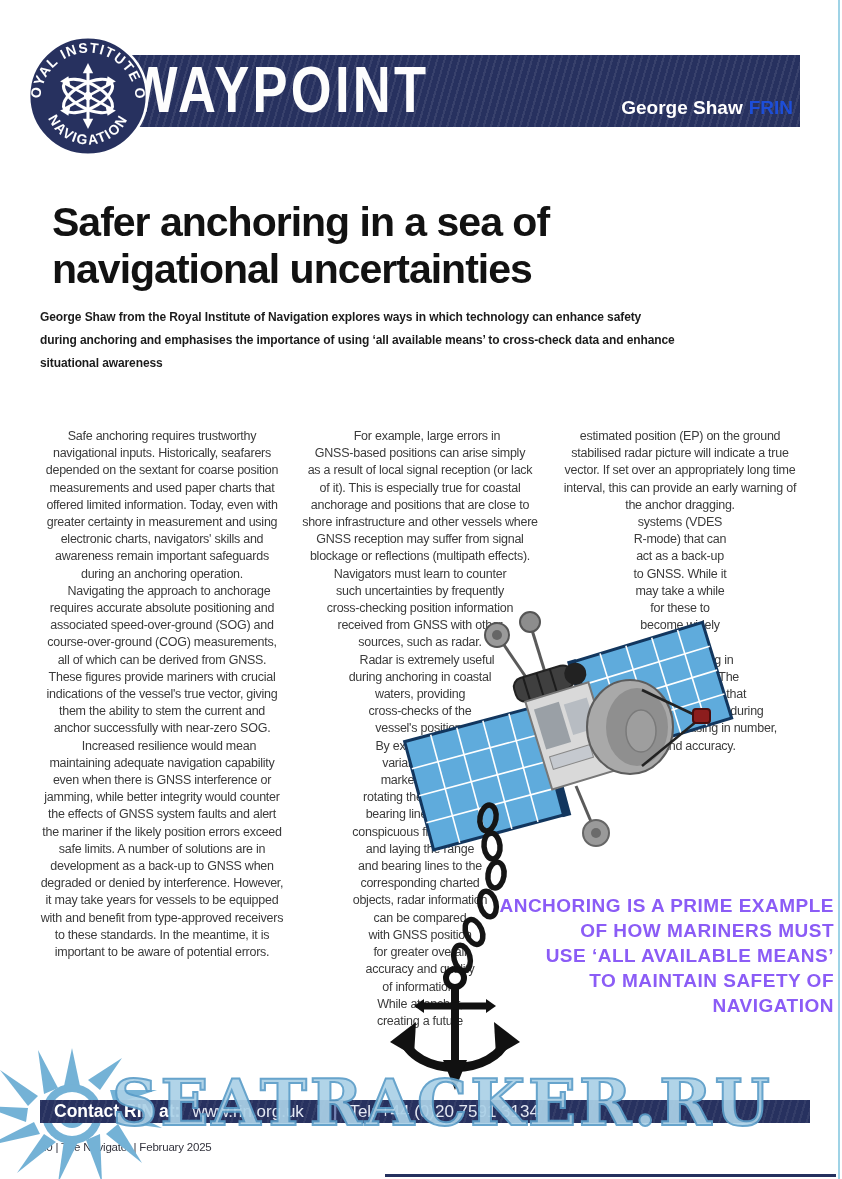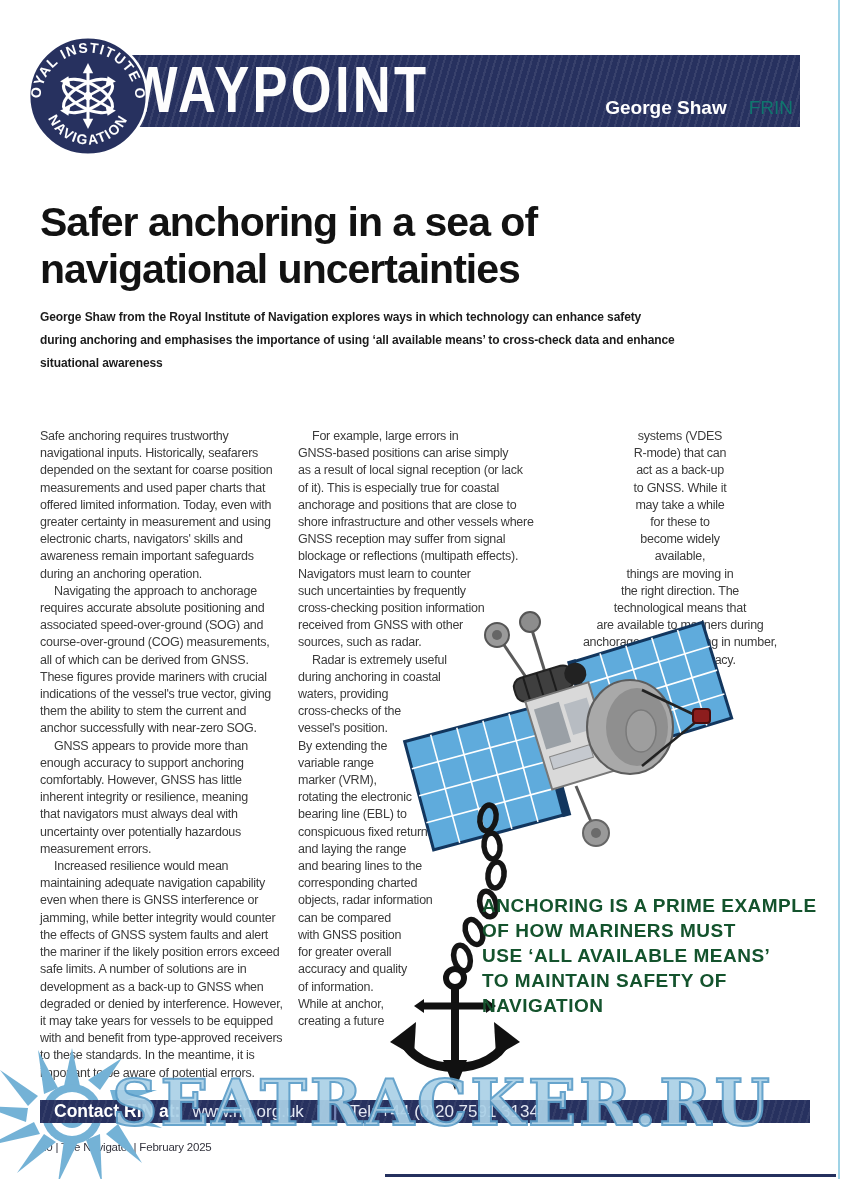--- a/index.html
+++ b/index.html
@@ -1,50 +1,50 @@
 <!DOCTYPE html>
 <html><head>
 <meta charset="utf-8">
 <style>
   html,body{margin:0;padding:0;background:#e8e8e8;}
   #page{position:relative;width:842px;height:1179px;background:#ffffff;margin:0 auto;
         overflow:hidden;font-family:"Liberation Sans",sans-serif;color:#3d3d3d;}
-  .preline{white-space:pre-line;}
+  .preline{white-space:pre-line;margin-left:12px;}
 
   
   #banner{position:absolute;left:88px;top:55px;width:712px;height:72px;background:#27315f;
      background-image:repeating-linear-gradient(106deg,rgba(255,255,255,.08) 0 2px,rgba(255,255,255,0) 2px 7px);}
   #brand{position:absolute;left:128px;top:52px;font-size:64px;font-weight:700;color:#fdfdfd;
      letter-spacing:4px;transform:scaleX(.82);transform-origin:left top;line-height:76px;
      text-shadow:0 0 1px rgba(39,49,95,.4);}
   #byline{position:absolute;top:97px;left:0;width:793px;text-align:right;font-size:19px;color:#fff;}
   #byline .name{font-weight:700;}
-  #byline .suffix{font-weight:400;color:#0f766e;margin-left:22px;}
+  #byline .suffix{font-weight:700;color:#1d4ed8;margin-left:6px;}
   #logo{position:absolute;left:26px;top:34px;width:124px;height:124px;}
 
   
   #title{position:absolute;left:40px;top:172px;font-size:41px;line-height:47px;font-weight:700;
      color:#121212;letter-spacing:-1px;}
   #standfirst{position:absolute;left:40px;top:294px;width:640px;font-size:12px;line-height:23px;
      font-weight:700;color:#1c1c1c;letter-spacing:-.1px;}
 
   
   #cols{position:absolute;left:40px;top:428px;width:764px;display:grid;
      grid-template-columns:244px 244px 248px;column-gap:14px;
      font-size:12.5px;line-height:17.2px;letter-spacing:-.25px;color:#3b3b3b;}
-  #cols p{margin:0;}
+  #cols p{margin:0;text-align:center;}
   #cols p.ind{text-indent:14px;}
   .tail-center{text-align:center;}
 
   
   #illustration{position:absolute;left:380px;top:590px;width:460px;height:520px;z-index:2;pointer-events:none;}
 
   
-  #pullquote{position:absolute;left:482px;top:893px;width:340px;z-index:3;text-align:left;
-     font-size:19px;line-height:25px;font-weight:700;color:#14532d;letter-spacing:.5px;}
+  #pullquote{position:absolute;left:482px;top:893px;width:340px;z-index:3;text-align:right;
+     font-size:19px;line-height:25px;font-weight:700;color:#8b5cf6;letter-spacing:.5px;}
 
   
   #sunburst{position:absolute;left:-18px;top:1048px;z-index:4;}
   #watermark-text{position:absolute;left:112px;top:1066px;width:740px;z-index:6;
      font-family:"DejaVu Serif","Liberation Serif",serif;font-weight:700;font-size:63px;
      letter-spacing:3px;color:#abd1e7;-webkit-text-stroke:2px #5b9dc8;opacity:.92;
      white-space:nowrap;overflow:hidden;}
 
   
   #footerbar{position:absolute;left:40px;top:1100px;width:770px;height:23px;background:#27315f;
@@ -118,27 +118,20 @@
 during an anchoring operation.</p>
       <p class="preline ind">Navigating the approach to anchorage
 requires accurate absolute positioning and
 associated speed-over-ground (SOG) and
 course-over-ground (COG) measurements,
 all of which can be derived from GNSS.
 These figures provide mariners with crucial
 indications of the vessel's true vector, giving
 them the ability to stem the current and
 anchor successfully with near-zero SOG.</p>
-      <p class="preline ind">GNSS appears to provide more than
-enough accuracy to support anchoring
-comfortably. However, GNSS has little
-inherent integrity or resilience, meaning
-that navigators must always deal with
-uncertainty over potentially hazardous
-measurement errors.</p>
       <p class="preline ind">Increased resilience would mean
 maintaining adequate navigation capability
 even when there is GNSS interference or
 jamming, while better integrity would counter
 the effects of GNSS system faults and alert
 the mariner if the likely position errors exceed
 safe limits. A number of solutions are in
 development as a back-up to GNSS when
 degraded or denied by interference. However,
 it may take years for vessels to be equipped
@@ -177,20 +170,25 @@
 objects, radar information
 can be compared
 with GNSS position
 for greater overall
 accuracy and quality
 of information.
 While at anchor,
 creating a future</p>
     </div>
     <div>
+      <p class="preline">estimated position (EP) on the ground
+stabilised radar picture will indicate a true
+vector. If set over an appropriately long time
+interval, this can provide an early warning of
+the anchor dragging.</p>
       <p class="preline tail-center">systems (VDES
 R-mode) that can
 act as a back-up
 to GNSS. While it
 may take a while
 for these to
 become widely
 available,
 things are moving in
 the right direction. The

